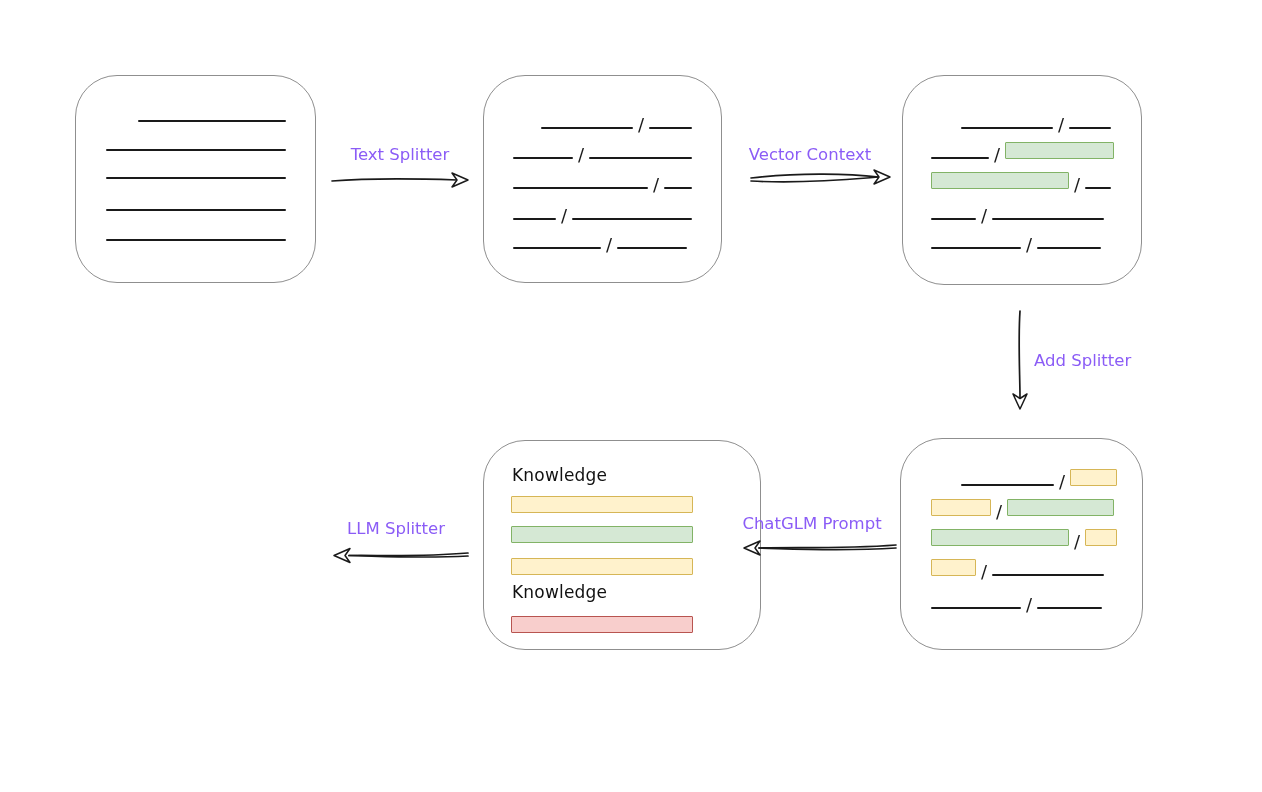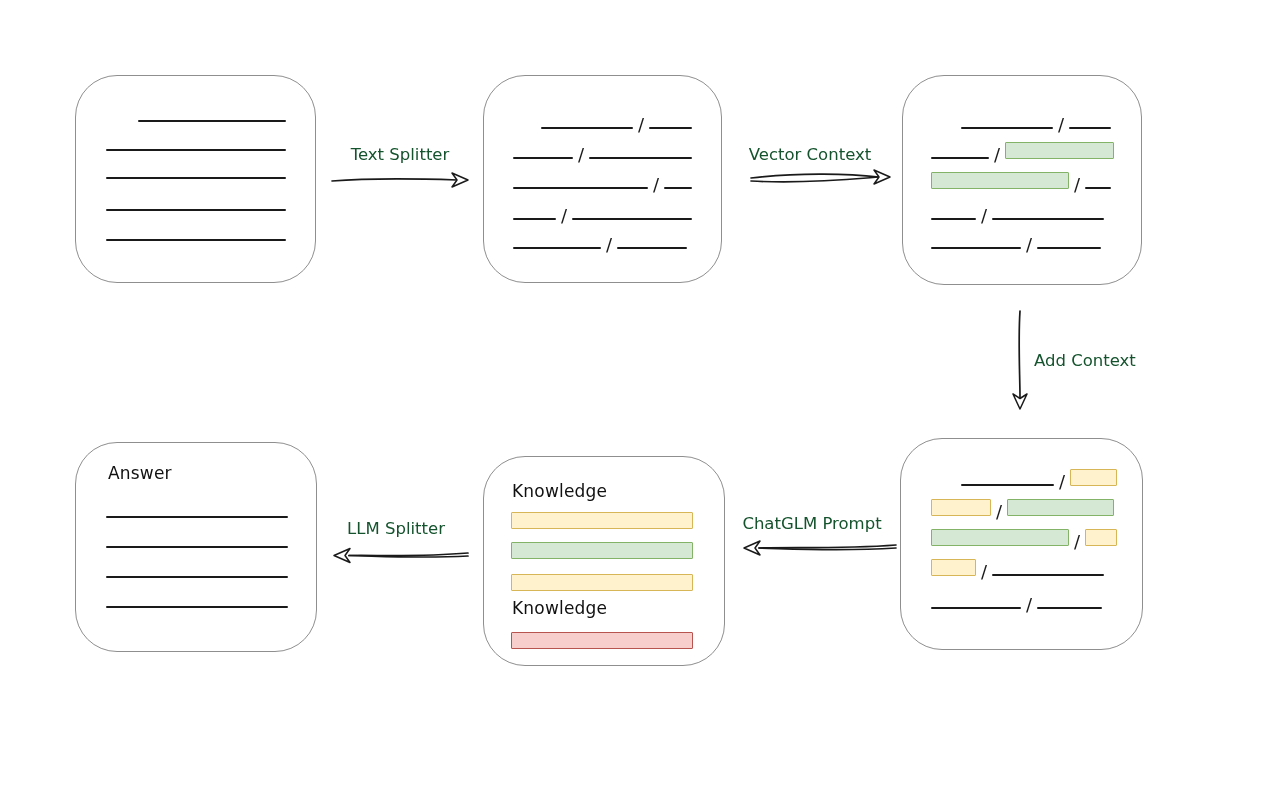--- a/index.html
+++ b/index.html
@@ -55,21 +55,21 @@
     font-size: 17px;
     font-weight: 500;
     letter-spacing: 0.2px;
     color: #111111;
     white-space: nowrap;
   }
   .arrow-label {
     position: absolute;
     font-size: 16.5px;
     font-weight: 500;
-    color: #14532d;
+    color: #8b5cf6;
     text-align: center;
     white-space: nowrap;
   }
   .arrow-svg { position: absolute; overflow: visible; }
   .arrow-svg path.arrow-line { fill: none; stroke: var(--line,#1a1a1a); stroke-width: 1.7; stroke-linecap: round; }
   .arrow-svg path.arrow-head { fill: #ffffff; stroke: var(--line,#1a1a1a); stroke-width: 1.5; stroke-linejoin: round; }
   .credit {
     position: absolute;
     left: 765px; top: 684px; width: 420px;
     text-align: center;
@@ -179,67 +179,52 @@
         <span class="seg-slash">/</span>
         <span class="seg-line" style="width: 112px;"></span>
       </div>
       <div class="doc-row" style="top: 152px; left: 30px;">
         <span class="seg-line" style="width: 90px;"></span>
         <span class="seg-slash">/</span>
         <span class="seg-line" style="width: 65px;"></span>
       </div>
     </div>
 
-  <div class="node" style="left:483px; top:456px; width:242px; height:210px">
+  <div class="node" style="left:483px; top:440px; width:278px; height:210px">
     <div class="node-header" style="left:28px; top:24px">Knowledge</div>
     <div class="node-header" style="left:28px; top:141px">Knowledge</div>
   <div class="doc-row" style="top: 54px; left: 27px;">
         <span class="seg-bar bar-yellow" style="width: 182px;"></span>
       </div>
       <div class="doc-row" style="top: 84px; left: 27px;">
         <span class="seg-bar bar-green" style="width: 182px;"></span>
       </div>
       <div class="doc-row" style="top: 116px; left: 27px;">
         <span class="seg-bar bar-yellow" style="width: 182px;"></span>
       </div>
       <div class="doc-row" style="top: 174px; left: 27px;">
         <span class="seg-bar bar-red" style="width: 182px;"></span>
       </div>
     </div>
 
-  <div class="node" style="left:75px; top:442px; width:242px; height:210px">
-    <div class="node-header" style="left:32px; top:20px">Answer</div>
-  <div class="doc-row" style="top: 57px; left: 30px;">
-        <span class="seg-line" style="width: 182px;"></span>
-      </div>
-      <div class="doc-row" style="top: 87px; left: 30px;">
-        <span class="seg-line" style="width: 182px;"></span>
-      </div>
-      <div class="doc-row" style="top: 117px; left: 30px;">
-        <span class="seg-line" style="width: 182px;"></span>
-      </div>
-      <div class="doc-row" style="top: 147px; left: 30px;">
-        <span class="seg-line" style="width: 182px;"></span>
-      </div>
-    </div>
 
   <div class="arrow-label" style="left:326px; top:145px; width:148px">Text Splitter</div>
   <svg class="arrow-svg" style="left:326px; top:166px" width="148" height="28" viewBox="0 0 148 28">
     <path class="arrow-line" d="M6,15 C45,12 100,13 131,14"></path>
     <path class="arrow-head" d="M142,14 L126,7 L131,14 L126,21 Z"></path>
   </svg>
 
   <div class="arrow-label" style="left:740px; top:145px; width:140px">Vector Context</div>
   <svg class="arrow-svg" style="left:746px; top:164px" width="150" height="28" viewBox="0 0 150 28">
     <path class="arrow-line" d="M5,14 C55,8 105,10 133,13"></path>
     <path class="arrow-line" d="M5,17 C60,20 108,15 133,13"></path>
     <path class="arrow-head" d="M144,13 L128,6 L133,13 L128,20 Z"></path>
   </svg>
 
-  <div class="arrow-label" style="left:1034px; top:351px; width:120px; text-align:left">Add Context</div>
+  <div class="arrow-label" style="left:1034px; top:351px; width:120px; text-align:left">Add Splitter</div>
   <svg class="arrow-svg" style="left:1006px; top:306px" width="28" height="110" viewBox="0 0 28 110">
     <path class="arrow-line" d="M14,5 C12,35 14,70 14,92"></path>
     <path class="arrow-head" d="M14,103 L7,88 L14,92.5 L21,88 Z"></path>
   </svg>
 
   <div class="arrow-label" style="left:734px; top:514px; width:156px">ChatGLM Prompt</div>
   <svg class="arrow-svg" style="left:734px; top:534px" width="168" height="28" viewBox="0 0 168 28">
     <path class="arrow-line" d="M162,11 C110,15 60,13 25,14"></path>
     <path class="arrow-line" d="M162,14 C105,17.5 62,15 25,14"></path>
     <path class="arrow-head" d="M10,14 L26,7 L21,14 L26,21 Z"></path>

